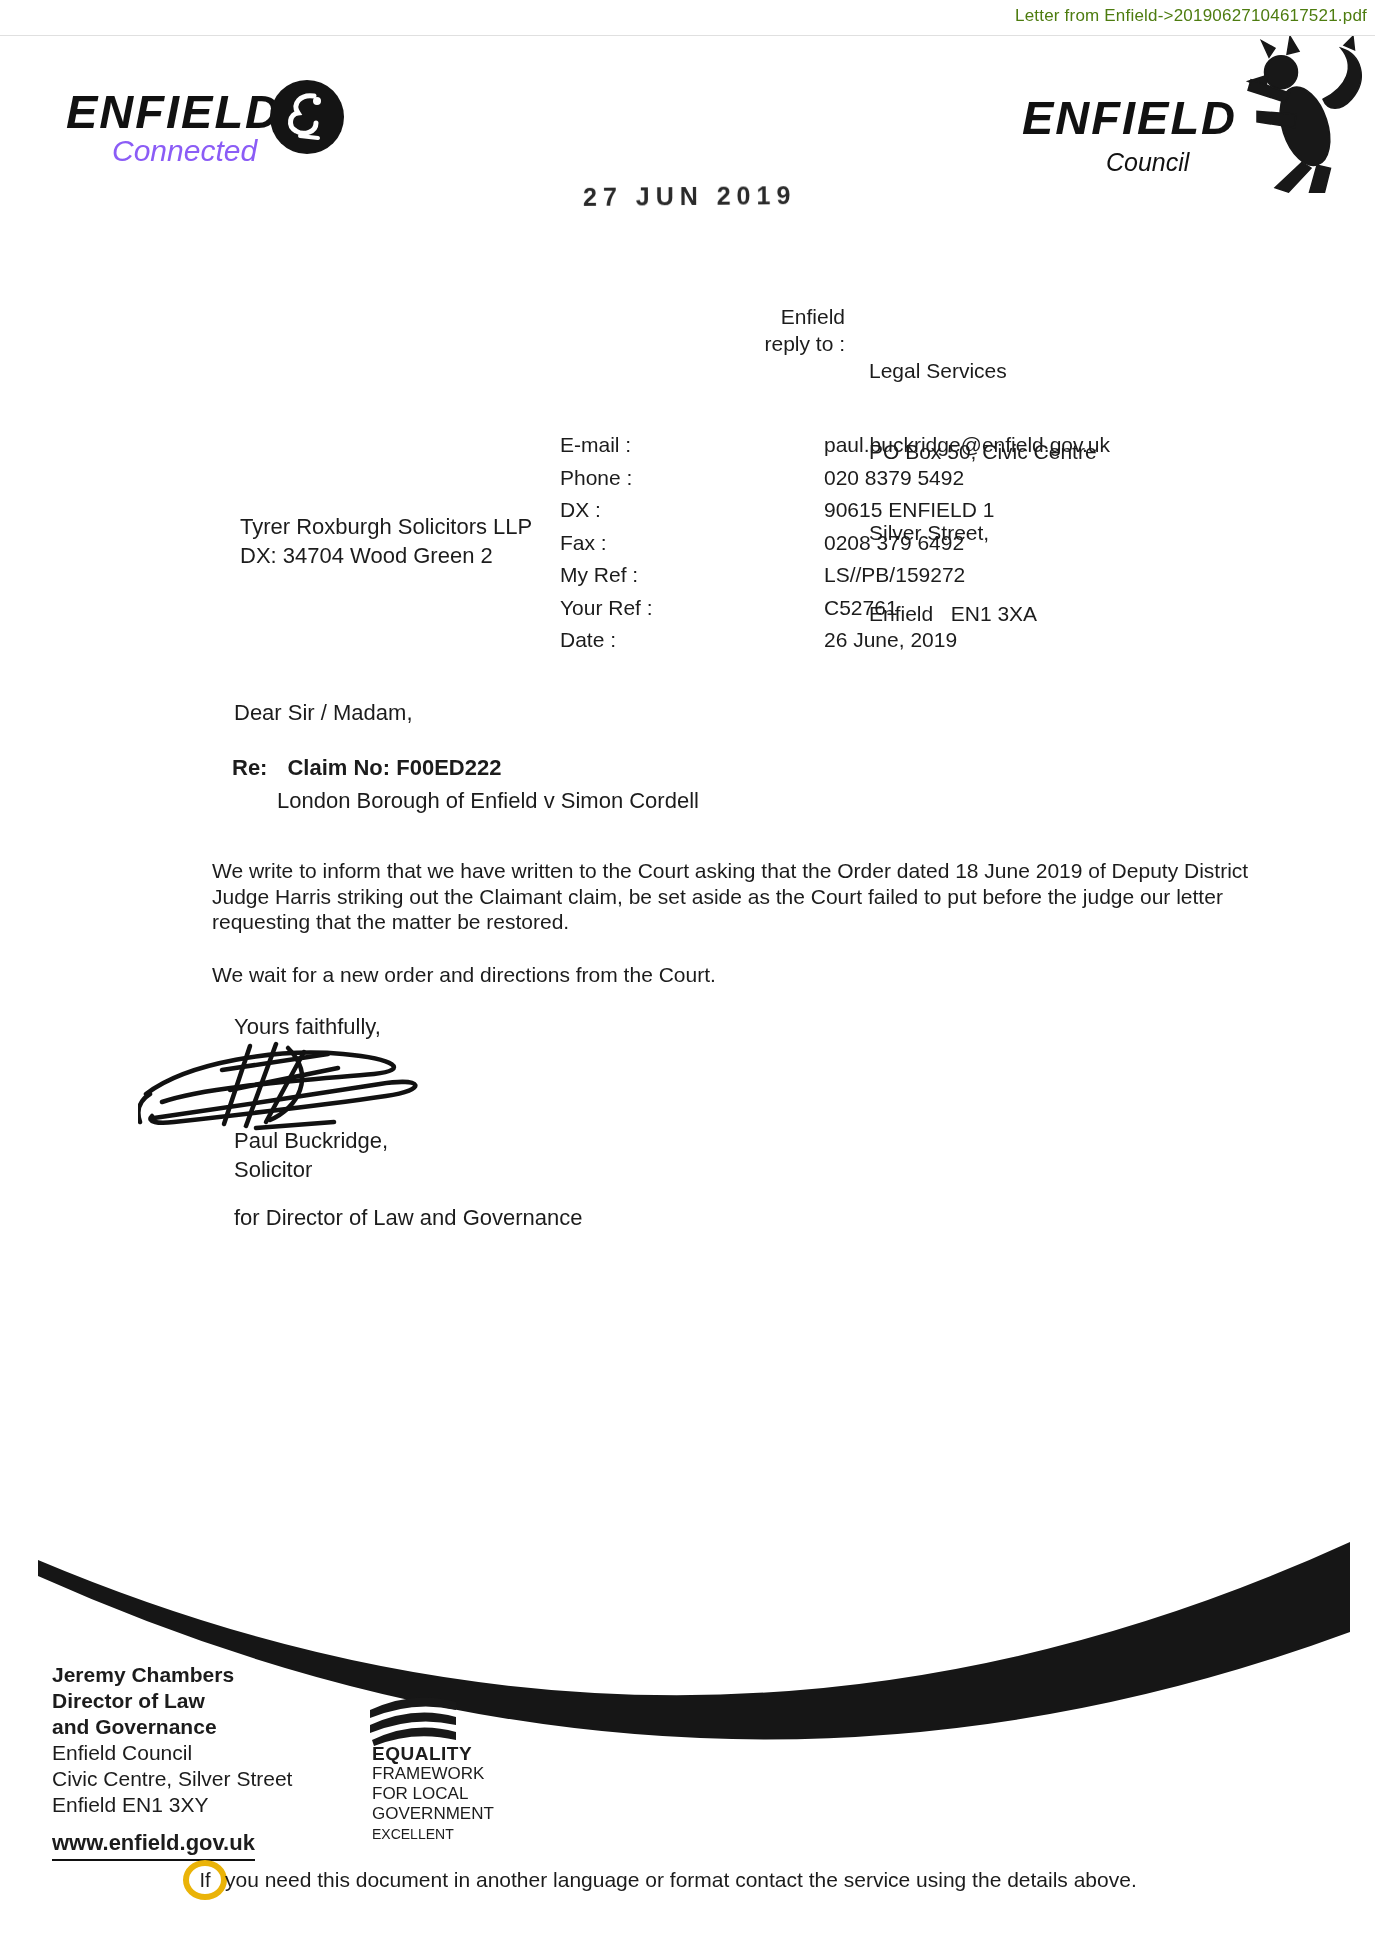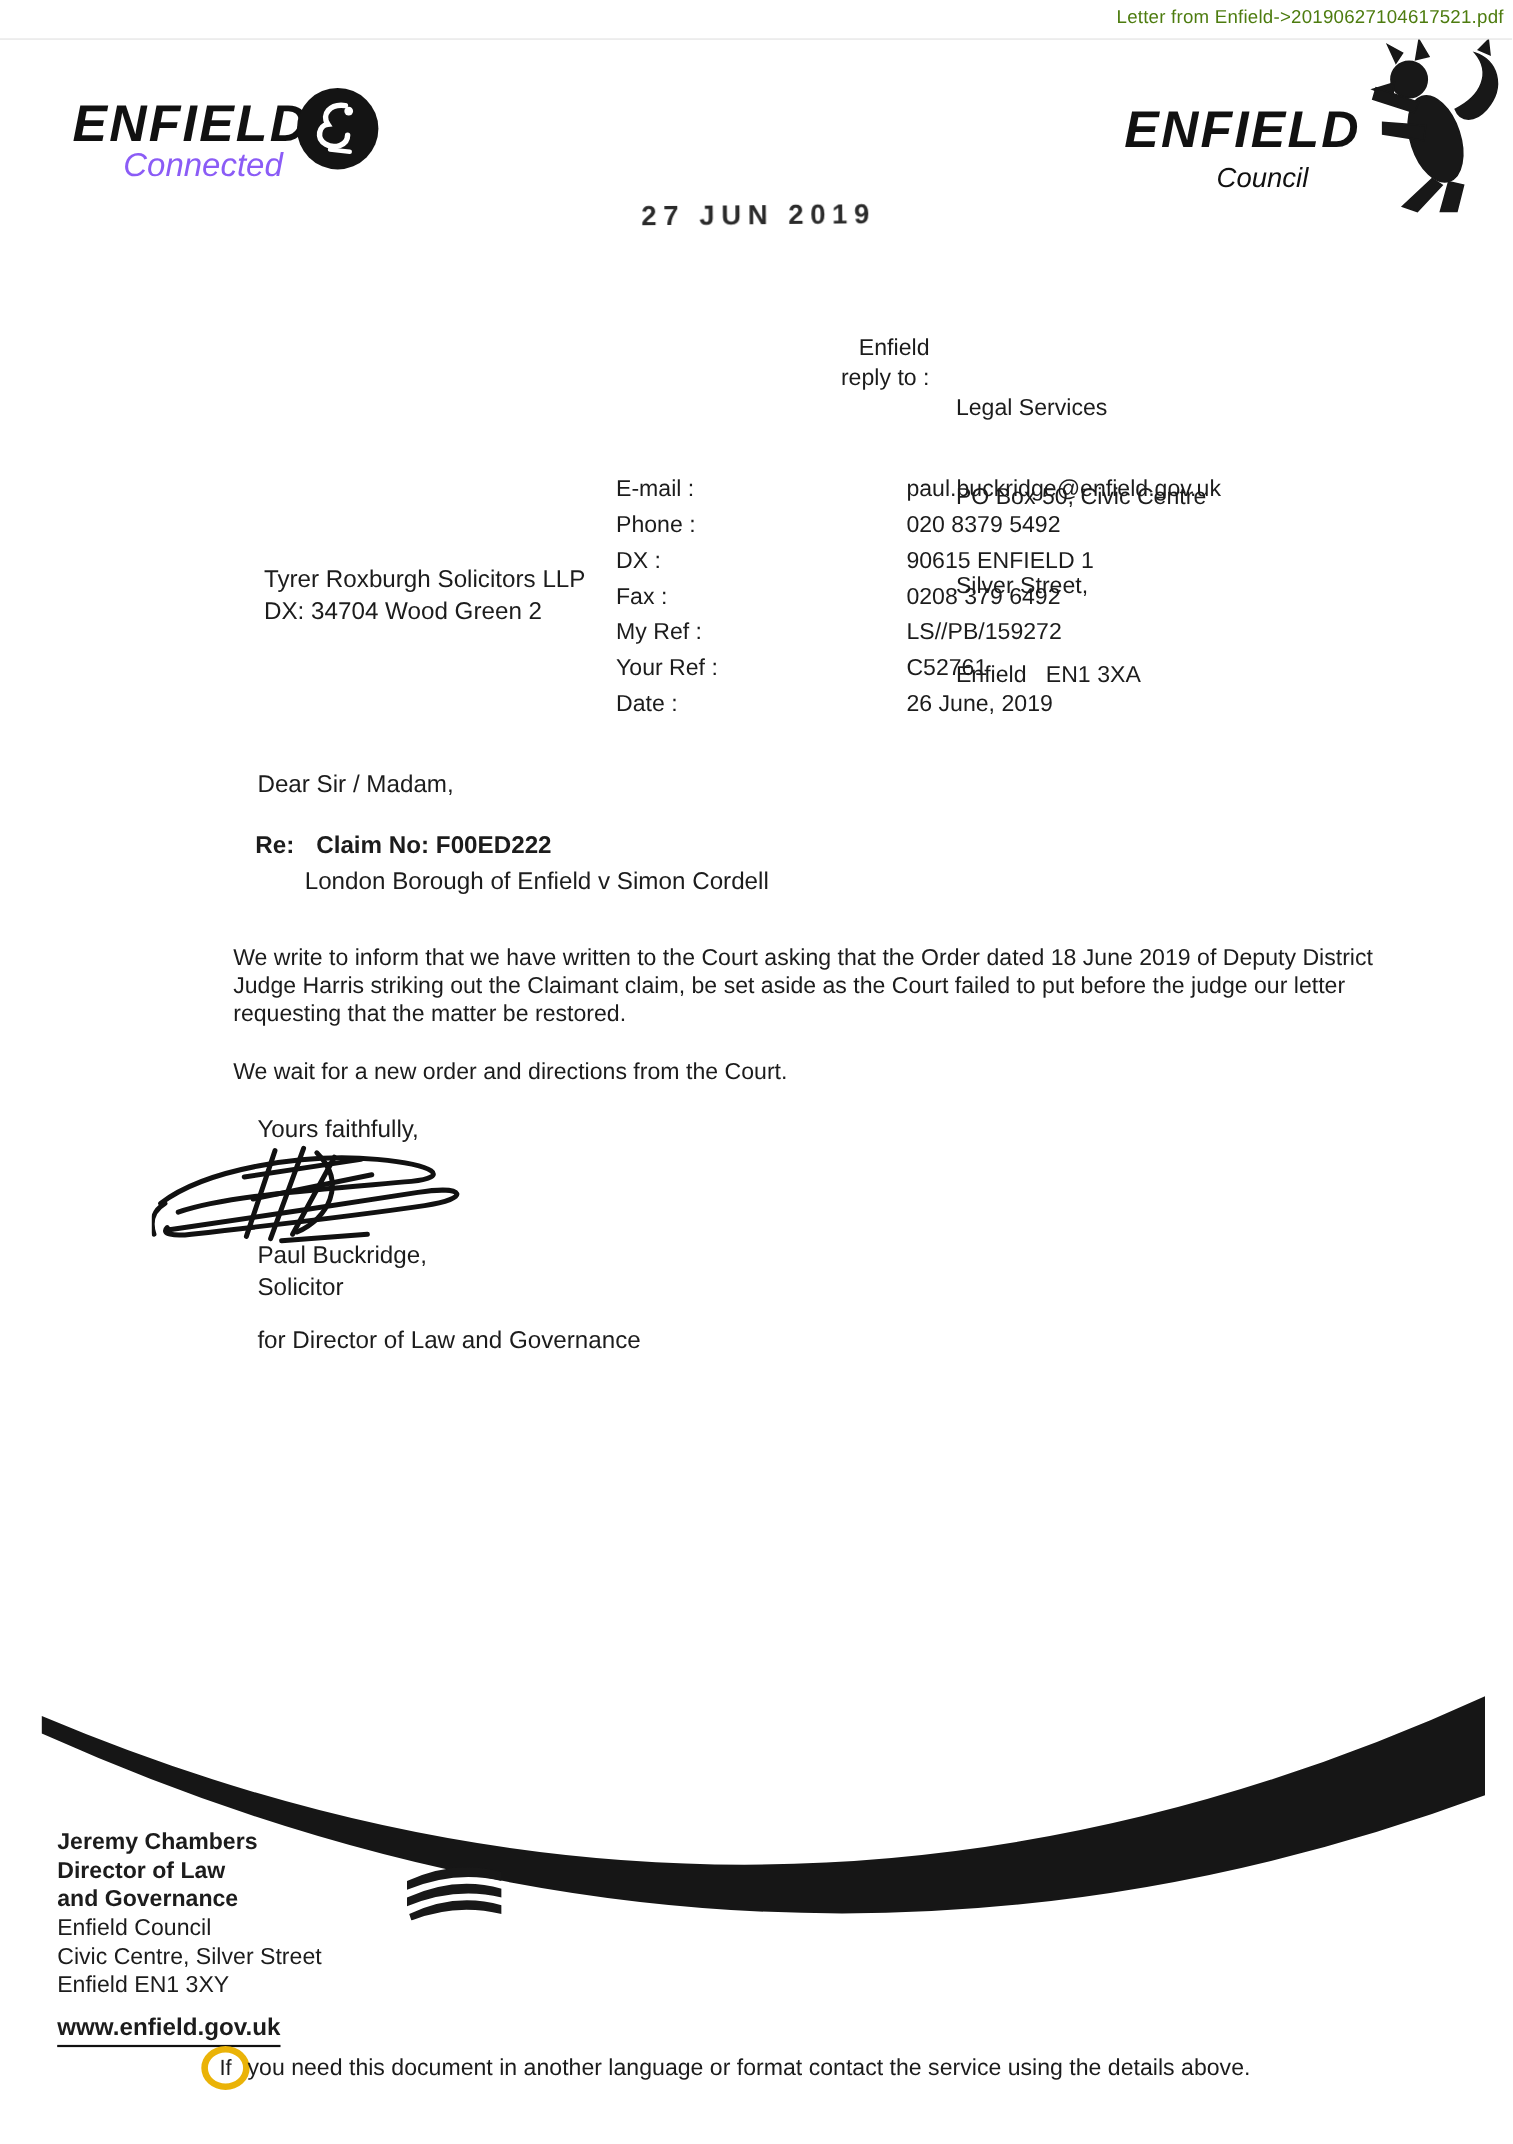--- a/index.html
+++ b/index.html
@@ -209,19 +209,26 @@
 
   <div class="abs eq-stripes">
     <svg width="86" height="52" viewBox="0 0 86 52">
       <g fill="#181818">
         <path d="M0 16 Q44 -4 86 8 L86 16 Q44 6 0 24 Z"></path>
         <path d="M0 31 Q44 11 86 23 L86 31 Q44 21 0 39 Z"></path>
         <path d="M2 46 Q44 26 86 38 L86 46 Q44 36 4 52 Z"></path>
       </g>
     </svg>
   </div>
+  <div class="abs eq-text">
+    <div class="eq-l1">EQUALITY</div>
+    <div class="eq-l2">FRAMEWORK</div>
+    <div class="eq-l2">FOR LOCAL</div>
+    <div class="eq-l2">GOVERNMENT</div>
+    <div class="eq-l5">EXCELLENT</div>
+  </div>
 
   <div class="abs notice">
     <span class="circle">If</span>
     <span class="rest">you need this document in another language or format contact the service using the details above.</span>
   </div>
 
 </div>
 
 </body></html>

